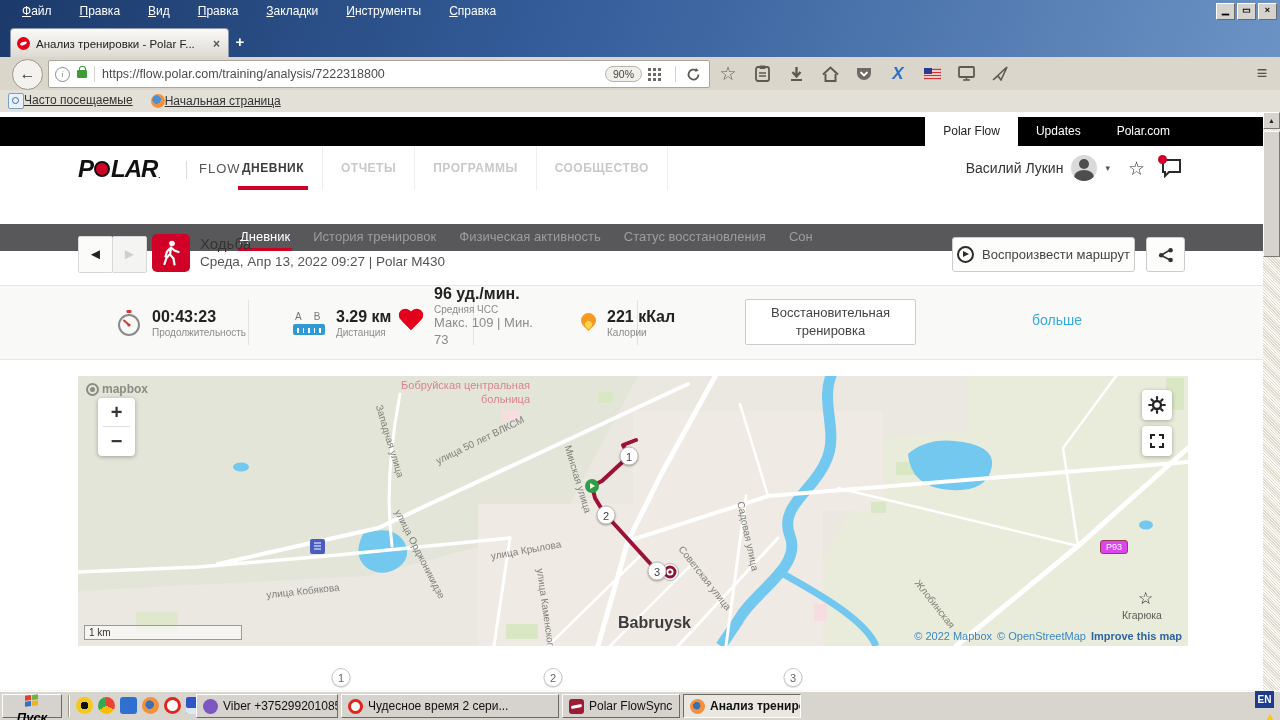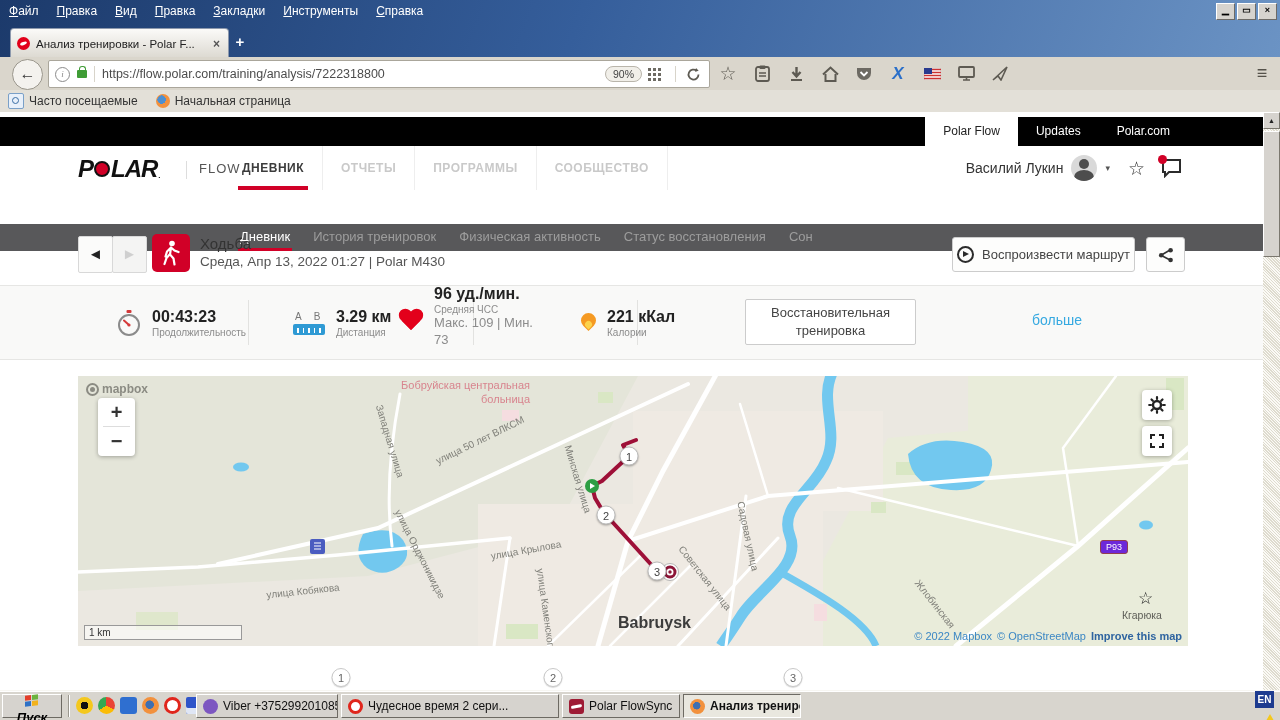--- a/index.html
+++ b/index.html
@@ -2,21 +2,21 @@
 <html><head>
 <meta charset="utf-8">
 <style>
   html,body{margin:0;padding:0;background:#000;}
   body{width:1280px;height:720px;overflow:hidden;font-family:"Liberation Sans",sans-serif;}
   .screen{position:relative;width:1280px;height:720px;background:#fff;}
 
   
   .bluezone{position:absolute;left:0;top:0;width:1280px;height:57px;
     background:linear-gradient(110deg,#1c3a6b 0%,#355e9b 45%,#6b93c4 100%);}
-  .menubar{position:absolute;left:1px;top:2px;height:18px;display:flex;gap:2px;}
+  .menubar{position:absolute;left:14px;top:2px;height:18px;display:flex;gap:12px;}
   .menu-item{display:inline-block;color:#fff;font-size:12px;padding:2px 8px;cursor:default;}
   .menu-item::first-letter{text-decoration:underline;}
   .win-controls{position:absolute;right:3px;top:3px;display:flex;gap:2px;}
   .win-btn{width:17px;height:15px;background:#d6d3ce;border:1px solid;border-color:#fff #6d6a66 #6d6a66 #fff;
     font-size:9px;line-height:13px;text-align:center;color:#000;font-weight:bold;}
   .tab{position:absolute;left:10px;top:28px;width:205px;height:29px;background:linear-gradient(#fbfaf8,#dcd9d1);
     border:1px solid #8d99ad;border-bottom:none;border-radius:4px 4px 0 0;display:flex;align-items:center;padding:0 6px;}
   .tab-favicon{width:13px;height:13px;border-radius:50%;background:#e2001a;position:relative;flex:0 0 auto;}
   .tab-favicon::after{content:"";position:absolute;left:3px;top:5px;width:7px;height:3px;border-radius:50%;background:#fff;transform:rotate(-20deg);}
   .tab-title{font-size:11.5px;color:#222;margin:0 6px;white-space:nowrap;overflow:hidden;flex:1;}
@@ -38,21 +38,21 @@
     background:
       linear-gradient(#6d6a63,#6d6a63) 0 0/3px 3px,linear-gradient(#6d6a63,#6d6a63) 5px 0/3px 3px,linear-gradient(#6d6a63,#6d6a63) 10px 0/3px 3px,
       linear-gradient(#6d6a63,#6d6a63) 0 5px/3px 3px,linear-gradient(#6d6a63,#6d6a63) 5px 5px/3px 3px,linear-gradient(#6d6a63,#6d6a63) 10px 5px/3px 3px,
       linear-gradient(#6d6a63,#6d6a63) 0 10px/3px 3px,linear-gradient(#6d6a63,#6d6a63) 5px 10px/3px 3px,linear-gradient(#6d6a63,#6d6a63) 10px 10px/3px 3px;
     background-repeat:no-repeat;}
   .toolbar-icons{position:absolute;left:718px;top:3px;height:27px;display:flex;align-items:center;gap:14px;}
   .tb-icon{width:20px;height:20px;display:flex;align-items:center;justify-content:center;color:#5d5a52;}
   .hamburger{position:absolute;right:8px;top:6px;width:20px;height:20px;color:#55524a;font-size:18px;line-height:20px;text-align:center;font-weight:bold;}
 
   .bookmarksbar{position:absolute;left:0;top:90px;width:1280px;height:22px;background:#e3e0d8;border-bottom:1px solid #c6c2b7;display:flex;align-items:center;padding-left:8px;gap:18px;}
-  .bm-item{display:flex;align-items:center;gap:5px;font-size:12px;color:#333;}
+  .bm-item{display:flex;align-items:flex-start;font-size:12px;color:#333;text-decoration:underline;}
   .bm-icon1{width:14px;height:14px;background:#e8f0fa;border:1px solid #7aa0c8;border-radius:2px;position:relative;}
   .bm-icon1::before{content:"";position:absolute;left:3px;top:3px;width:5px;height:5px;border:1.5px solid #3a6ea5;border-radius:50%;}
   .bm-icon2{width:14px;height:14px;border-radius:50%;background:radial-gradient(circle at 40% 40%,#4d8fd1 0 35%,#f2913d 36% 100%);}
 
   
   .content{position:absolute;left:0;top:112px;width:1280px;height:578px;background:#fff;overflow:hidden;}
   .black-bar{position:absolute;left:0;top:5px;width:1263px;height:29px;background:#000;}
   .site-top-tabs{position:absolute;right:75px;top:0;height:29px;display:flex;}
   .stt{height:29px;line-height:29px;padding:0 18px;font-size:12px;color:#fff;}
   .stt.active{background:#fff;color:#222;}
@@ -112,21 +112,21 @@
   .ruler-ab{font-size:10px;color:#777;letter-spacing:12px;padding-left:3px;}
   .ruler-bar{width:32px;height:11px;background:#2f9ad4;border-radius:2px;margin:2px auto 0;display:flex;align-items:flex-end;justify-content:space-evenly;padding-bottom:2px;box-sizing:border-box;}
   .ruler-bar i{display:block;width:1.5px;height:5px;background:#fff;}
 
   
   .map{position:absolute;left:78px;top:264px;width:1110px;height:270px;background:#ebe8e1;overflow:hidden;}
   .map svg.base{position:absolute;left:0;top:0;}
   .street-label{position:absolute;font-size:10px;color:#80807a;white-space:nowrap;transform:translate(-50%,-50%);}
   .hospital-label{position:absolute;left:282px;top:2px;width:170px;text-align:right;font-size:11px;color:#d8848e;line-height:1.3;}
   .city-label{position:absolute;left:540px;top:238px;font-size:16px;font-weight:bold;color:#3c3c3c;}
-  .road-badge{position:absolute;left:1022px;top:164px;background:#6d28d9;color:#fff;font-size:9px;padding:1px 5px;border-radius:3px;border:1px solid #933d50;}
+  .road-badge{position:absolute;left:1022px;top:164px;background:#d946ef;color:#fff;font-size:9px;padding:1px 5px;border-radius:3px;border:1px solid #933d50;}
   .poi-star{position:absolute;left:1060px;top:212px;font-size:17px;color:#222;}
   .poi-label{position:absolute;left:1044px;top:233px;font-size:10.5px;color:#5d5d57;}
   .mapbox-logo{position:absolute;left:8px;top:6px;font-size:12px;font-weight:bold;color:#75756e;display:flex;align-items:center;gap:3px;opacity:.8;}
   .mapbox-logo i{width:13px;height:13px;border:2px solid #75756e;border-radius:50%;box-sizing:border-box;display:inline-block;position:relative;}
   .mapbox-logo i::after{content:"";position:absolute;left:2px;top:2px;width:5px;height:5px;border-radius:50%;background:#75756e;}
   .zoom-ctrl{position:absolute;left:20px;top:22px;width:37px;height:58px;background:#fff;border-radius:4px;box-shadow:0 1px 4px rgba(0,0,0,.3);}
   .zoom-ctrl .zbtn{height:28px;text-align:center;font-size:20px;font-weight:bold;color:#333;line-height:28px;}
   .zoom-ctrl .zdiv{height:1px;background:#ddd;margin:0 5px;}
   .map-btn{position:absolute;width:30px;height:30px;background:#fff;border-radius:4px;box-shadow:0 1px 4px rgba(0,0,0,.3);display:flex;align-items:center;justify-content:center;}
   .map-btn.gear{right:16px;top:14px;}
@@ -328,21 +328,21 @@
 
     <div class="nav-arrow prev">◄</div>
     <div class="nav-arrow next">►</div>
     <div class="sport-badge">
       <svg class="walk-svg" width="22" height="26" viewBox="0 0 22 26">
           <circle cx="12" cy="3.5" r="2.8" fill="#fff"></circle>
           <path d="M11 7.5l-4 4l-1.5 5M11 7.5l3.5 3l4 1.5M11 7.5l-1 7l3.5 4l1 6M10 14l-3.5 4l-2 6" fill="none" stroke="#fff" stroke-width="2.2" stroke-linecap="round"></path>
         </svg>
     </div>
     <div class="act-title">Ходьба</div>
-    <div class="act-sub">Среда, Апр 13, 2022 01:27  |  Polar M430</div>
+    <div class="act-sub">Среда, Апр 13, 2022 09:27  |  Polar M430</div>
     <div class="play-btn">
       <span class="play-circle"></span>
       <span>Воспроизвести маршрут</span>
     </div>
     <div class="share-btn">
       <svg width="16" height="16" viewBox="0 0 16 16">
           <path d="M3.5 8L12 3M3.5 8.5L12 13" stroke="#333" stroke-width="1.6"></path>
           <circle cx="3.2" cy="8.2" r="2.3" fill="#333"></circle>
           <circle cx="12.6" cy="3.2" r="2.3" fill="#333"></circle>
           <circle cx="12.6" cy="13" r="2.3" fill="#333"></circle>

